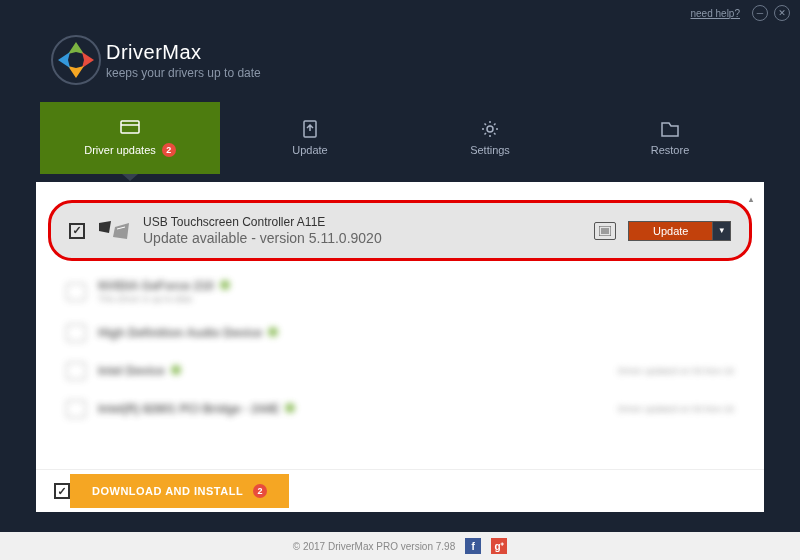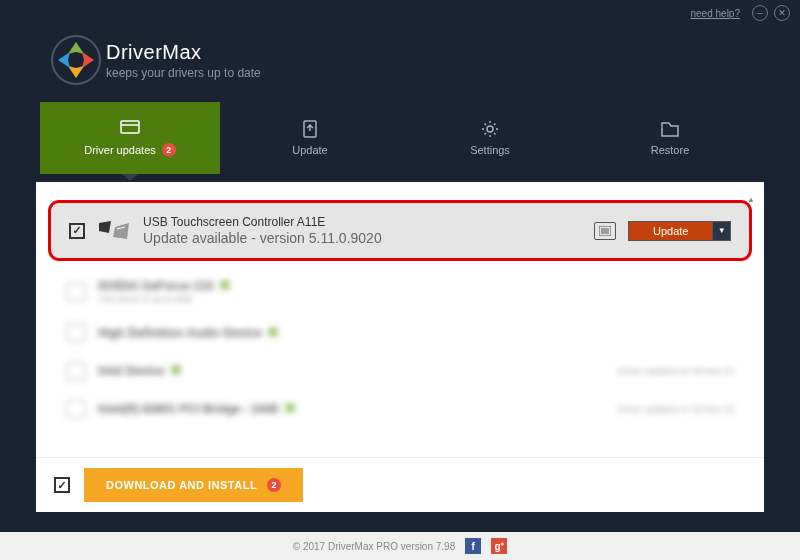--- a/index.html
+++ b/index.html
@@ -23,40 +23,40 @@
 .nav-icon { width: 20px; height: 18px; display: flex; align-items: center; justify-content: center; }
 .nav-label-wrap { display: flex; align-items: center; gap: 6px; }
 .badge { background: #e84c3d; color: #fff; width: 14px; height: 14px; border-radius: 50%; font-size: 9px; display: flex; align-items: center; justify-content: center; font-weight: bold; }
 
 .content { background: #fff; margin: 8px 36px 0; height: 330px; position: relative; padding: 18px; }
 .scroll-area { position: absolute; right: 6px; top: 10px; bottom: 10px; width: 14px; }
 .scroll-up, .scroll-down { width: 14px; height: 14px; display: flex; align-items: center; justify-content: center; color: #888; font-size: 9px; cursor: pointer; }
 .scroll-down { position: absolute; bottom: 0; }
 
 .driver-row { display: flex; align-items: center; padding: 10px 12px; gap: 12px; }
-.highlighted-row { border: 3px solid #e30000; border-radius: 11px; background: #e5e5e5; margin: 0 -6px 8px -6px; padding: 12px 18px; }
+.highlighted-row { border: 3px solid #e30000; border-radius: 24px; background: #e5e5e5; margin: 0 -6px 8px -6px; padding: 12px 18px; }
 .checkbox { width: 16px; height: 16px; border: 2px solid #333; display: flex; align-items: center; justify-content: center; cursor: pointer; flex-shrink: 0; }
 .checkbox.checked::after { content: '✓'; font-size: 11px; color: #333; font-weight: bold; }
 .device-icon { width: 34px; height: 24px; flex-shrink: 0; display: flex; align-items: center; justify-content: center; }
 .driver-info { flex: 1; }
 .driver-name { font-size: 12px; color: #333; }
 .driver-sub { font-size: 14px; color: #666; margin-top: 1px; }
 .action-icon { width: 22px; height: 18px; border: 1px solid #555; border-radius: 2px; display: flex; align-items: center; justify-content: center; cursor: pointer; }
 .update-btn { background: #c2410c; color: #fff; padding: 3px 24px; font-size: 11px; border: 1px solid #555; cursor: pointer; display: flex; align-items: center; }
 .update-dd { background: #2a3442; color: #fff; padding: 3px 6px; border: 1px solid #555; border-left: none; cursor: pointer; font-size: 9px; }
 .btn-wrap { display: flex; }
 
 .blurred { filter: blur(3px); opacity: 0.8; }
 .blurred .driver-name { font-weight: bold; font-size: 12px; color: #444; }
 .blurred .driver-sub { font-size: 9px; color: #888; }
 .status-dot { width: 10px; height: 10px; border-radius: 50%; background: #7cb342; margin-left: 6px; display: inline-block; }
 .right-text { font-size: 9px; color: #888; }
 .small-icon { width: 20px; height: 18px; border: 1px solid #999; border-radius: 2px; flex-shrink: 0; }
 
-.bottom-bar { position: absolute; bottom: 0; left: 0; right: 0; padding: 10px 18px; display: flex; align-items: center; gap: 14px; border-top: 1px solid #eee; background: #fff; }
+.bottom-bar { position: absolute; bottom: 0; left: 0; right: 0; padding: 4px 18px; display: flex; align-items: center; border-top: 1px solid #eee; background: #fff; }
 .download-btn { background: #f5a623; color: #fff; padding: 10px 22px; font-size: 11px; font-weight: bold; display: flex; align-items: center; gap: 10px; cursor: pointer; letter-spacing: 0.5px; }
 
 .footer { position: absolute; bottom: 0; left: 0; right: 0; height: 28px; background: #f0f0f0; display: flex; align-items: center; justify-content: center; gap: 10px; font-size: 10px; color: #888; }
 .social { width: 16px; height: 16px; background: #3b5998; color: #fff; display: inline-flex; align-items: center; justify-content: center; font-size: 10px; font-weight: bold; cursor: pointer; }
 .social.g { background: #dd4b39; }
 </style>
 </head>
 <body>
 
 <div class="titlebar">

